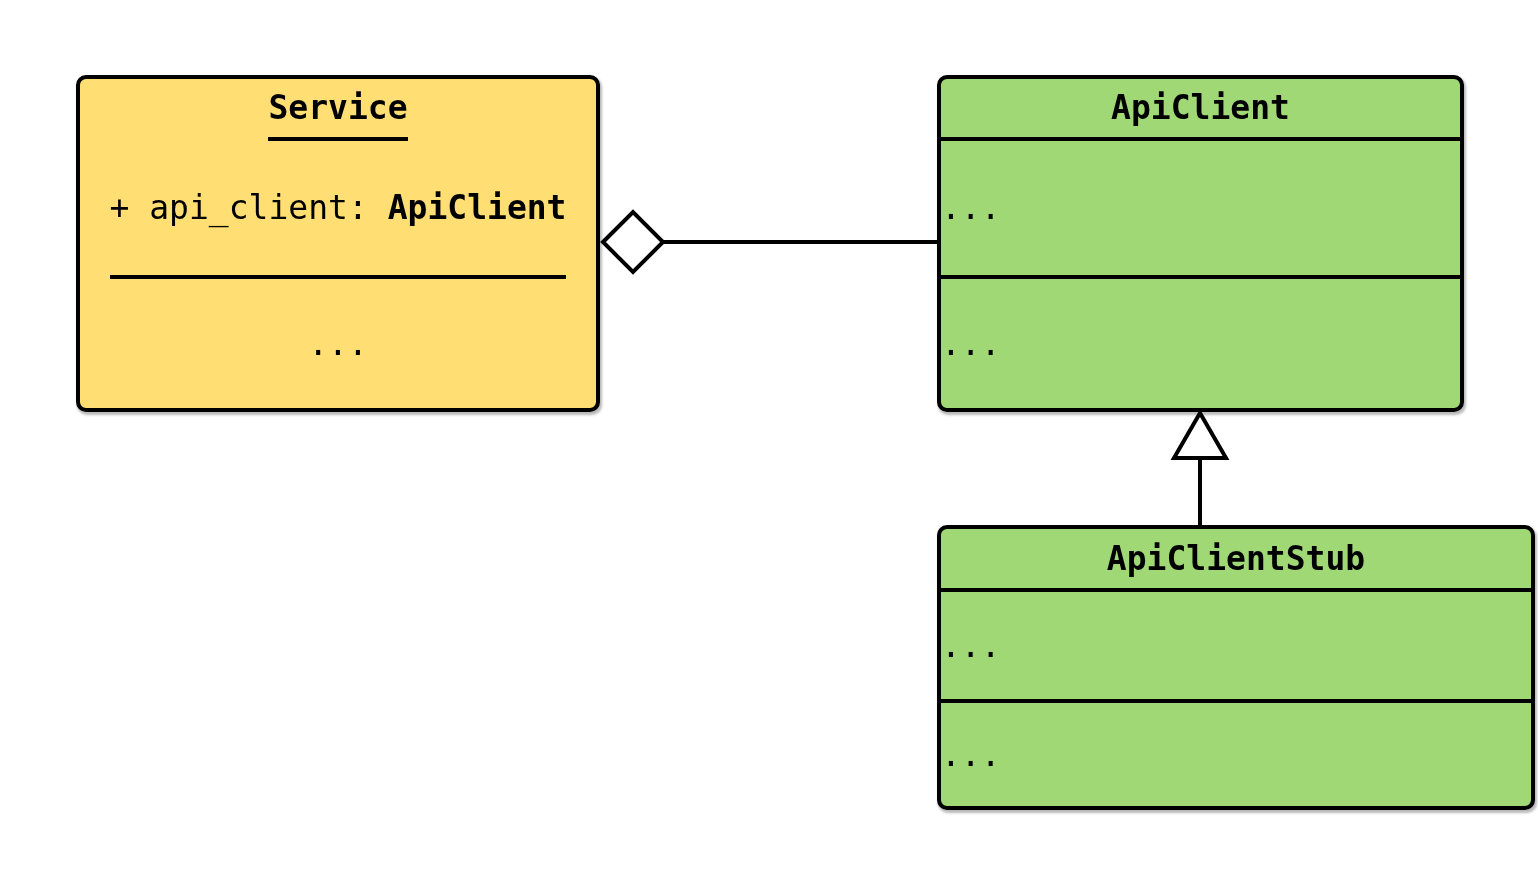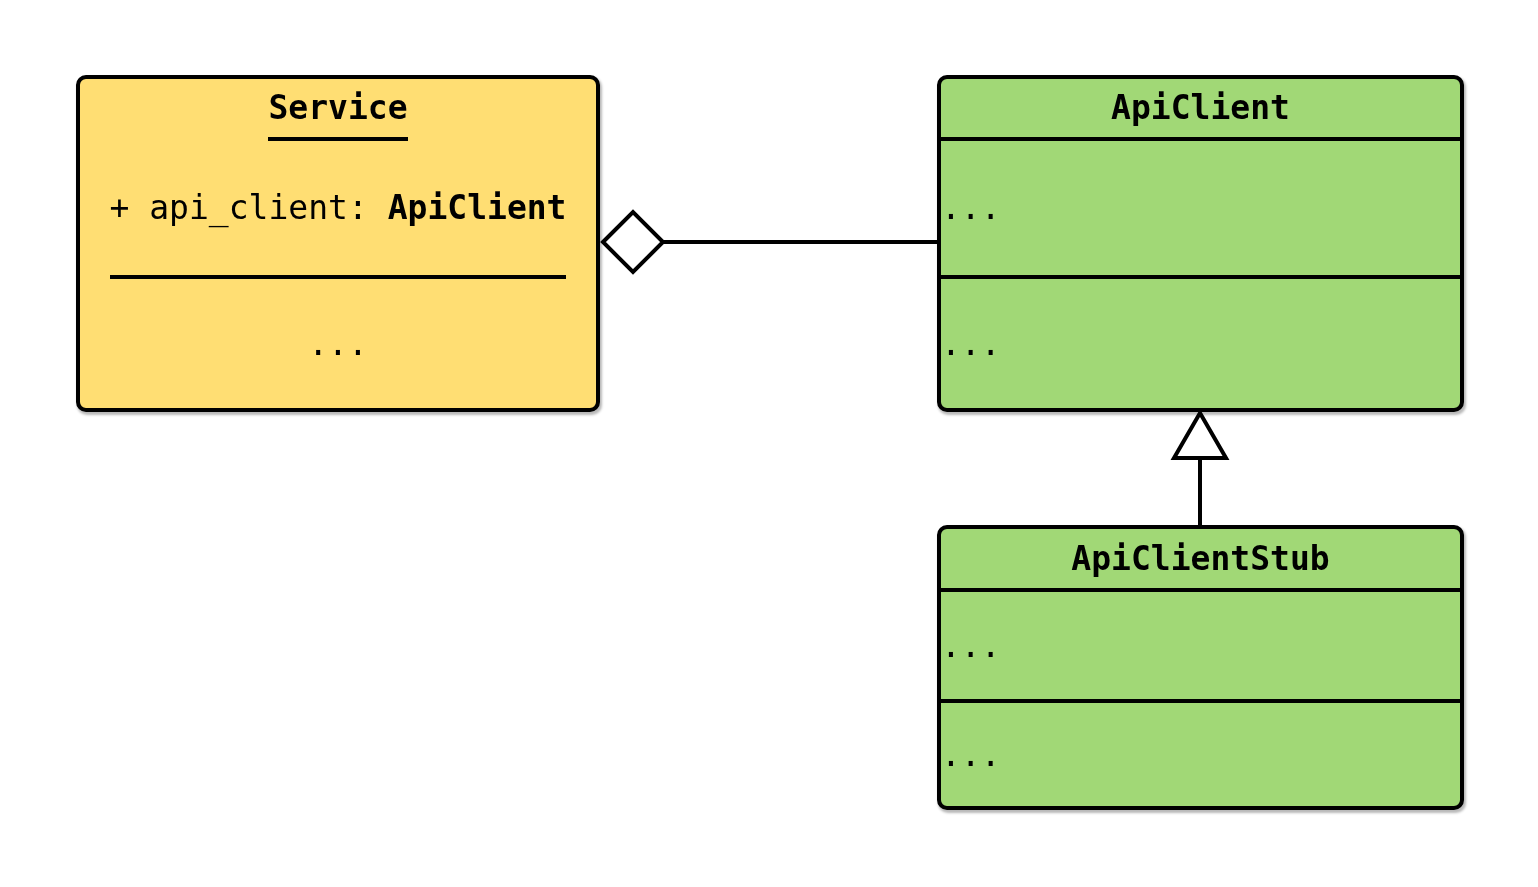--- a/index.html
+++ b/index.html
@@ -59,21 +59,21 @@
   .box-service   .attrs    { flex: 0 0 138px; }
   .box-service   .methods  { flex: 1 1 auto; }
 
   
   .box-apiclient { left: 937px; top: 75px;  width: 527px; height: 337px; }
   .box-apiclient .title    { flex: 0 0 62px; }
   .box-apiclient .attrs    { flex: 0 0 138px; }
   .box-apiclient .methods  { flex: 1 1 auto; }
 
   
-  .box-stub      { left: 937px; top: 525px; width: 527px; height: 285px; }
+  .box-stub      { left: 937px; top: 525px; width: 598px; height: 285px; }
   .box-stub      .title    { flex: 0 0 63px; }
   .box-stub      .attrs    { flex: 0 0 111px; }
   .box-stub      .methods  { flex: 1 1 auto; }
 </style>
 </head>
 <body>
 
 <div class="canvas">
 
   <svg class="connectors" viewBox="0 0 1538 887" xmlns="http://www.w3.org/2000/svg">

